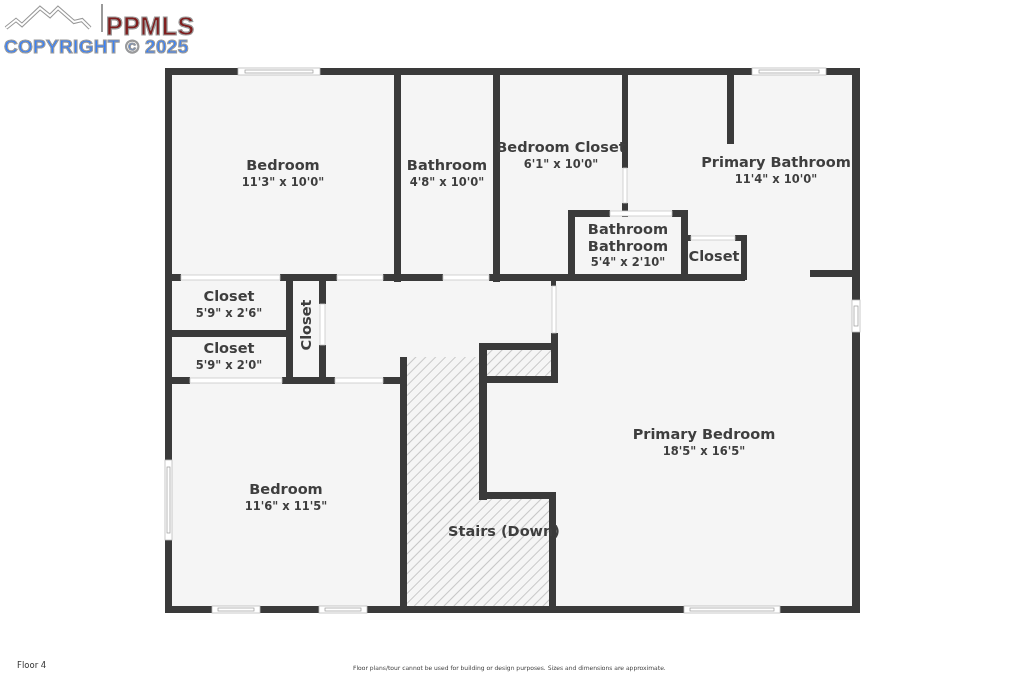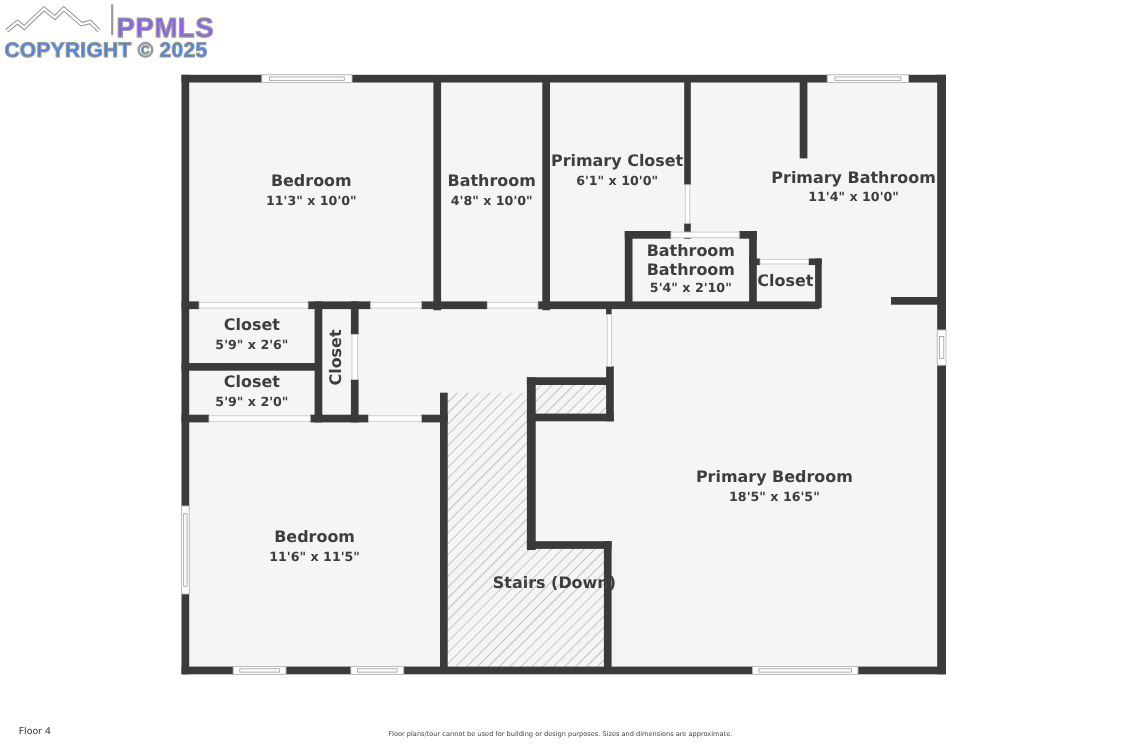--- a/index.html
+++ b/index.html
@@ -1,19 +1,19 @@
 <!DOCTYPE html>
 <html><head>
 <meta charset="utf-8">
 <style>
   html,body{margin:0;padding:0;background:#ffffff;}
   body{width:1024px;height:682px;position:relative;overflow:hidden;font-family:"DejaVu Sans","Liberation Sans",sans-serif;}
   #plan{position:absolute;left:0;top:0;}
   .logo{position:absolute;left:2px;top:2px;width:210px;height:58px;}
-  .logo-brand{position:absolute;left:104px;top:10px;font-family:"Liberation Sans",sans-serif;font-weight:bold;font-size:25px;color:#8b5cf6;-webkit-text-stroke:1.2px #9a9a9a;letter-spacing:0.5px;}
+  .logo-brand{position:absolute;left:104px;top:10px;font-family:"Liberation Sans",sans-serif;font-weight:bold;font-size:25px;color:#7f1d1d;-webkit-text-stroke:1.2px #9a9a9a;letter-spacing:0.5px;}
   .logo-copy{position:absolute;left:2px;top:34px;font-family:Liberation Sans, sans-serif;font-weight:bold;font-size:19px;color:#3b82f6;-webkit-text-stroke:1.1px #9a9a9a;letter-spacing:0.3px;white-space:nowrap;}
   .room-label{position:absolute;transform:translate(-50%,-50%);text-align:center;color:#3e3e3e;white-space:nowrap;line-height:1.15;}
   .room-name{font-weight:bold;font-size:14.5px;display:block;}
   .room-dim{font-weight:bold;font-size:11.5px;display:block;margin-top:2px;}
   .vertical{transform:translate(-50%,-50%) rotate(-90deg);}
   .floor-label{position:absolute;left:17px;top:660px;font-size:8.5px;color:#333;}
   .disclaimer{position:absolute;left:353px;top:664px;font-size:6px;color:#444;white-space:nowrap;}
 </style>
 </head>
 <body>
@@ -134,21 +134,21 @@
 
 <div class="room-label" style="left:283px;top:173px;">
   <span class="room-name">Bedroom</span>
   <span class="room-dim">11'3" x 10'0"</span>
 </div>
 <div class="room-label" style="left:447px;top:173px;">
   <span class="room-name">Bathroom</span>
   <span class="room-dim">4'8" x 10'0"</span>
 </div>
 <div class="room-label" style="left:561px;top:155px;">
-  <span class="room-name">Primary Closet</span>
+  <span class="room-name">Bedroom Closet</span>
   <span class="room-dim">6'1" x 10'0"</span>
 </div>
 <div class="room-label" style="left:776px;top:170px;">
   <span class="room-name">Primary Bathroom</span>
   <span class="room-dim">11'4" x 10'0"</span>
 </div>
 <div class="room-label" style="left:628px;top:245px;">
   <span class="room-name">Bathroom</span>
   <span class="room-name">Bathroom</span>
   <span class="room-dim">5'4" x 2'10"</span>

